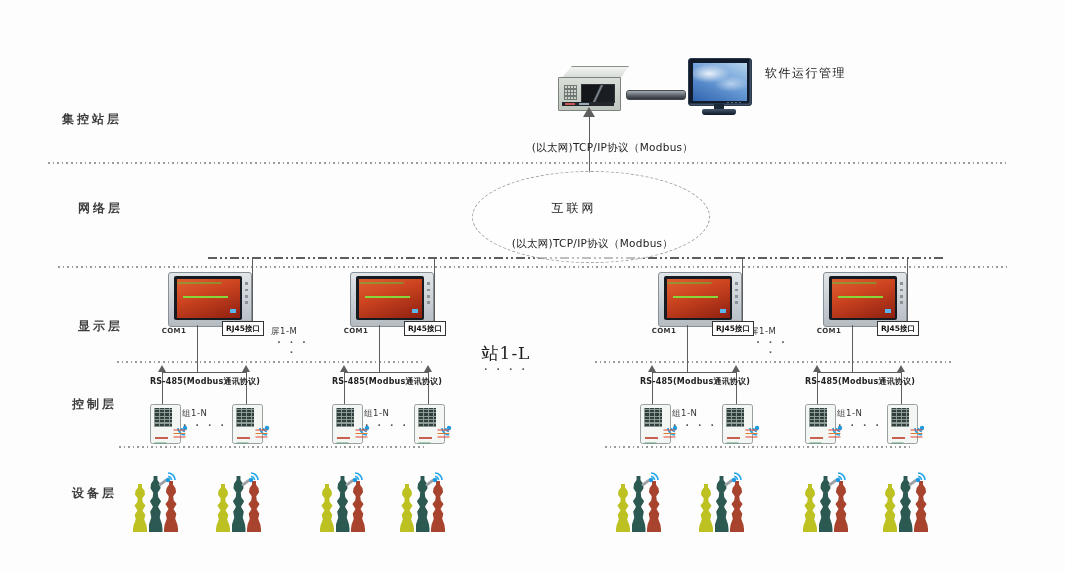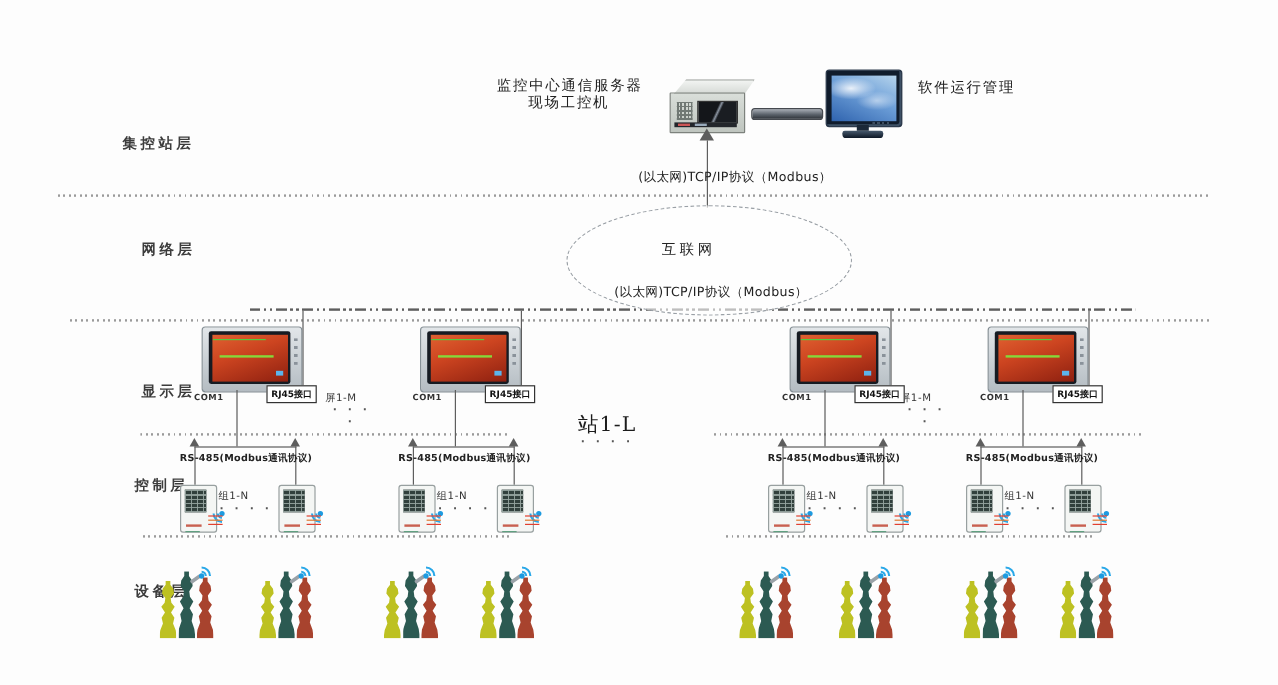--- a/index.html
+++ b/index.html
@@ -1,20 +1,20 @@
 <!DOCTYPE html>
 <html><head>
 <meta charset="utf-8">
 <style>
   html,body{margin:0;padding:0;background:#fff;}
   .canvas{position:relative;width:1065px;height:571px;background:#fdfdfd;overflow:hidden;
           font-family:"DejaVu Sans","Liberation Sans",sans-serif;color:#2e2e2e;}
   .abs{position:absolute;}
   
-  .layer-lbl{position:absolute;font-size:12px;font-weight:600;letter-spacing:3px;color:#3c3c3c;white-space:nowrap;margin-left:40px;}
+  .layer-lbl{position:absolute;font-size:12px;font-weight:600;letter-spacing:3px;color:#3c3c3c;white-space:nowrap;}
   
   .sep{position:absolute;height:2px;background:repeating-linear-gradient(90deg,#9a9a9a 0 1.6px,transparent 1.6px 4.6px);}
   .bus{position:absolute;height:2px;background:repeating-linear-gradient(90deg,#5e5e5e 0 9px,transparent 9px 12px,#5e5e5e 12px 14px,transparent 14px 17px,#5e5e5e 17px 19px,transparent 19px 22px);}
   .vline{position:absolute;width:1.2px;background:#5e5e5e;}
   .hline{position:absolute;height:1.2px;background:#5e5e5e;}
   .arrow-up{position:absolute;width:0;height:0;border-left:4px solid transparent;border-right:4px solid transparent;border-bottom:7px solid #5e5e5e;}
   .arrow-up-big{position:absolute;width:0;height:0;border-left:6px solid transparent;border-right:6px solid transparent;border-bottom:10px solid #5e5e5e;}
   
   .cap{position:absolute;font-size:12px;letter-spacing:1.5px;color:#222;text-align:center;line-height:14px;white-space:nowrap;}
   .eth{position:absolute;font-size:10.5px;color:#222;text-align:center;white-space:nowrap;letter-spacing:.3px;}
@@ -90,24 +90,20 @@
   <div class="sep" style="left:595px;top:361px;width:357px"></div>
   <div class="sep" style="left:119px;top:446px;width:306px"></div>
   <div class="sep" style="left:605px;top:446px;width:307px"></div>
 
   <div class="bus" style="left:208px;top:257px;width:738px"></div>
   <div class="vline" style="left:252px;top:259px;height:63px"></div>
   <div class="vline" style="left:434px;top:259px;height:63px"></div>
   <div class="vline" style="left:742px;top:259px;height:63px"></div>
   <div class="vline" style="left:907px;top:259px;height:63px"></div>
 
-  <div class="cap" style="left:414px;top:64px;width:120px">
-    <div>监控中心通信服务器</div>
-    <div>现场工控机</div>
-  </div>
 
   <div>
     <div class="srv-top" style="left:561px;top:66px;width:66px;height:11px"></div>
     <div class="srv-body" style="left:558px;top:77px;width:61px;height:32px"></div>
     <div class="srv-strip" style="left:562px;top:102px;width:52px"></div>
   </div>
 
   <div class="cable" style="left:626px;top:90px;width:58px;height:8px"></div>
 
   <div>

